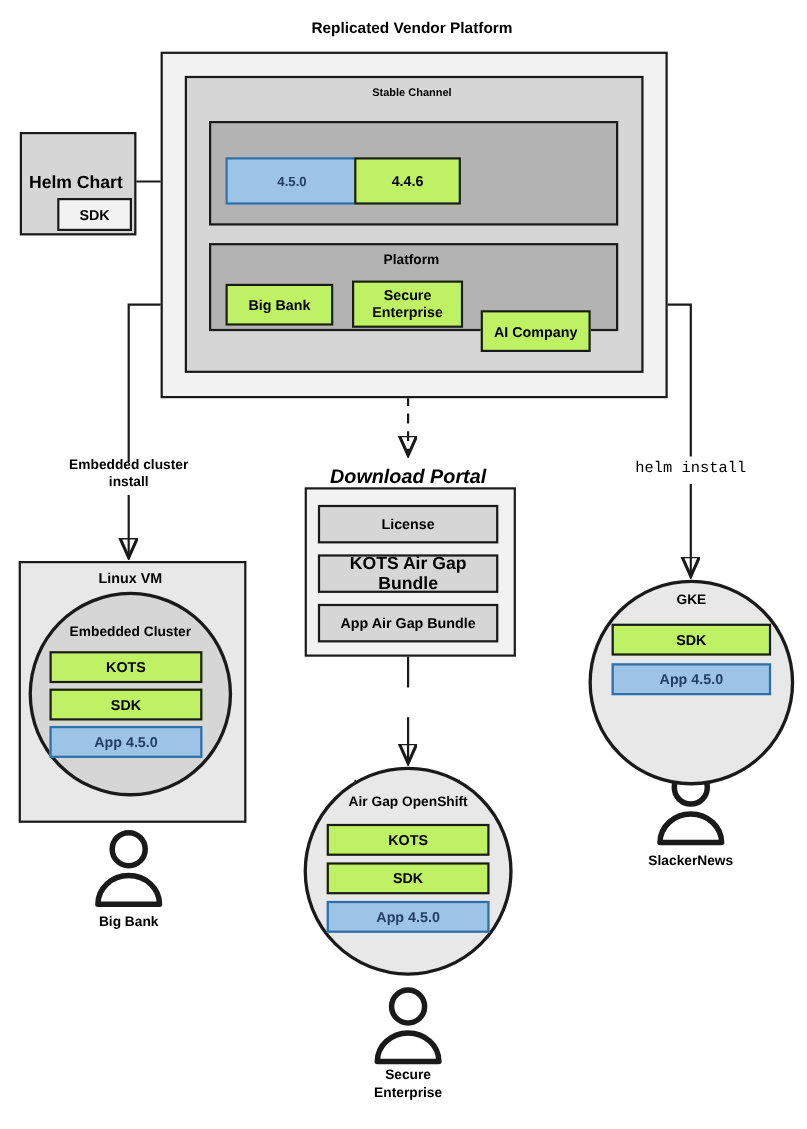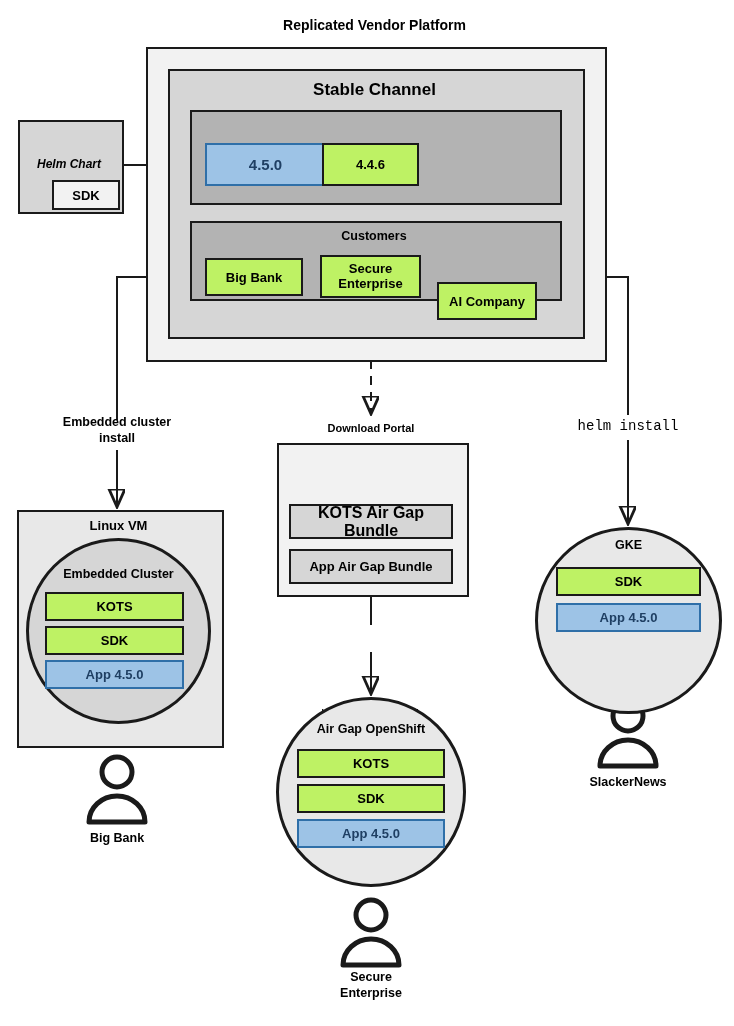--- a/index.html
+++ b/index.html
@@ -117,49 +117,50 @@
       <circle cx="628" cy="716" r="15" fill="none" stroke="#1a1a1a" stroke-width="5"></circle>
       <path d="M600,766 a28,26 0 0 1 56,0 z" fill="none" stroke="#1a1a1a" stroke-width="5" stroke-linejoin="round"></path>
     </g>
   </svg>
 
   <div class="lbl" style="left:146px; top:17px; width:457px; font-size:14px;">Replicated Vendor Platform</div>
 
   <div class="box fill-lightest" style="position:absolute; left:146px; top:47px; width:457px; height:311px;"></div>
 
   <div class="box fill-mid" style="position:absolute; left:168px; top:69px; width:413px; height:266px;"></div>
-  <div class="lbl" style="left:168px; top:79px; width:413px; font-size:17px;">Stable Channel</div>
+  <div class="lbl" style="left:168px; top:79px; width:413px; font-size:10px;">Stable Channel</div>
 
   <div class="box fill-dark" style="position:absolute; left:190px; top:110px; width:368px; height:91px;"></div>
 
-  <div class="node box fill-blue" style="left:205px; top:143px; width:121px; height:43px; font-size:15px;">4.5.0</div>
+  <div class="node box fill-blue" style="left:205px; top:143px; width:121px; height:43px; font-size:12px;">4.5.0</div>
   <div class="node box fill-white" style="left:322px; top:143px; width:97px; height:43px; font-size:13px;">4.4.6</div>
 
   <div class="box fill-dark" style="position:absolute; left:190px; top:221px; width:368px; height:76px;"></div>
-  <div class="lbl" style="left:190px; top:229px; width:368px; font-size:12.5px;">Customers</div>
+  <div class="lbl" style="left:190px; top:229px; width:368px; font-size:12.5px;">Platform</div>
 
   <div class="node box fill-white" style="left:205px; top:258px; width:98px; height:38px; font-size:13px;">Big Bank</div>
   <div class="node box fill-white" style="left:320px; top:255px; width:101px; height:43px; font-size:13px; line-height:1.15; white-space:pre-line;">Secure
 Enterprise</div>
   <div class="node box fill-white" style="left:437px; top:258px; width:100px; height:38px; font-size:13px;margin-top:24px;">AI Company</div>
 
   <div class="box fill-mid" style="position:absolute; left:18px; top:120px; width:102px; height:90px;"></div>
-  <div class="lbl" style="left:18px; top:157px; width:102px; font-size:12px;font-style:italic;">Helm Chart</div>
+  <div class="lbl" style="left:18px; top:157px; width:102px; font-size:16px;">Helm Chart</div>
   <div class="node box fill-lightest" style="left:52px; top:180px; width:68px; height:30px; font-size:13px;">SDK</div>
 
   <div class="lbl" style="left:37px; top:415px; width:160px; font-size:12.5px;">Embedded cluster
 install</div>
 
   <div class="lbl mono" style="left:281px; top:660px; width:180px; font-size:14px;margin-top:48px;">kots install</div>
 
   <div class="lbl mono" style="left:548px; top:418px; width:160px; font-size:14px;">helm install</div>
 
-  <div class="lbl" style="left:277px; top:422px; width:188px; font-size:11px;">Download Portal</div>
+  <div class="lbl" style="left:277px; top:422px; width:188px; font-size:18px;font-style:italic;">Download Portal</div>
   <div class="box fill-lightest" style="position:absolute; left:277px; top:443px; width:188px; height:150px;"></div>
 
+  <div class="node box fill-mid" style="left:289px; top:459px; width:164px; height:35px; font-size:13px;">License</div>
   <div class="node box fill-mid" style="left:289px; top:504px; width:164px; height:35px; font-size:16px;">KOTS Air Gap Bundle</div>
   <div class="node box fill-mid" style="left:289px; top:549px; width:164px; height:35px; font-size:13px;">App Air Gap Bundle</div>
 
   <div class="box fill-light" style="position:absolute; left:17px; top:510px; width:203px; height:234px;"></div>
   <div class="lbl" style="left:17px; top:518px; width:203px; font-size:13px;">Linux VM</div>
   <div class="circle fill-mid" style="left:26px; top:538px; width:185px; height:186px;"></div>
   <div class="lbl" style="left:26px; top:567px; width:185px; font-size:12.5px;">Embedded Cluster</div>
   <div class="node box fill-white" style="left:45px; top:592px; width:139px; height:29px; font-size:13px;">KOTS</div>
   <div class="node box fill-white" style="left:45px; top:626px; width:139px; height:29px; font-size:13px;">SDK</div>
   <div class="node box fill-blue" style="left:45px; top:660px; width:139px; height:29px; font-size:13px;">App 4.5.0</div>

